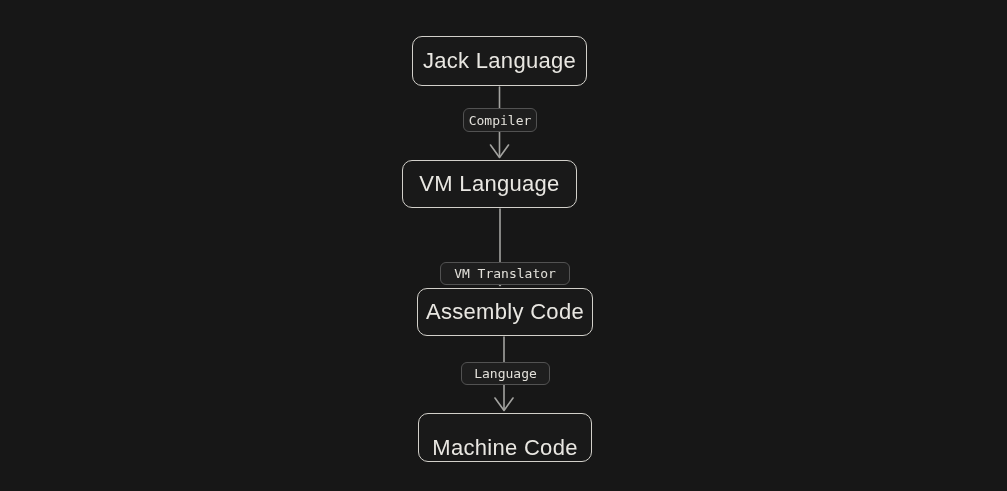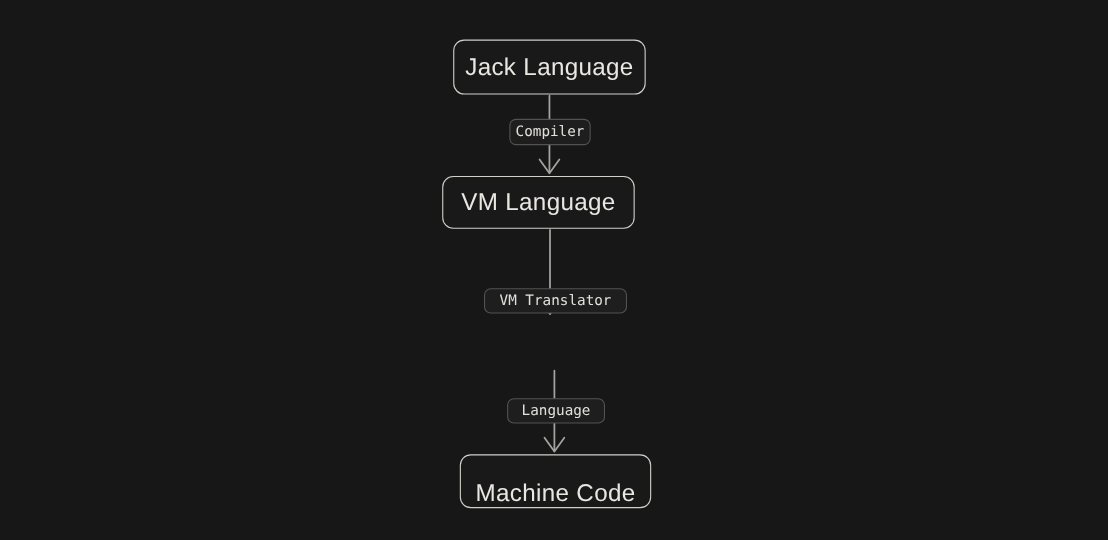--- a/index.html
+++ b/index.html
@@ -80,20 +80,23 @@
   </div>
 
   <div class="node" style="left:402px; top:160px; width:175px; height:48px;">
     <span>VM Language</span>
   </div>
 
   <div class="edge-chip" style="left:440px; top:231px; width:130px; height:23px;margin-top:31px;">
     <span>VM Translator</span>
   </div>
 
+  <div class="node" style="left:417px; top:288px; width:176px; height:48px;">
+    <span>Assembly Code</span>
+  </div>
 
   <div class="edge-chip" style="left:461px; top:362px; width:89px; height:23px;">
     <span>Language</span>
   </div>
 
   <div class="node" style="left:418px; top:413px; width:174px; height:49px;align-items:flex-end;">
     <span>Machine Code</span>
   </div>
 
 </div>

